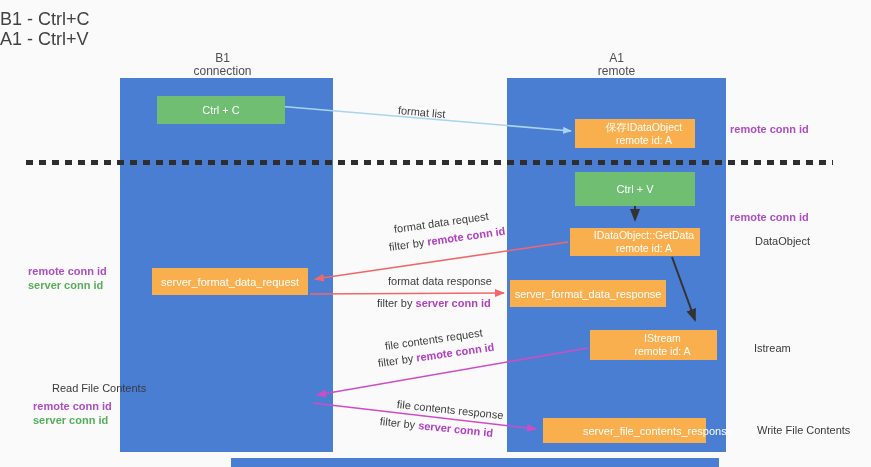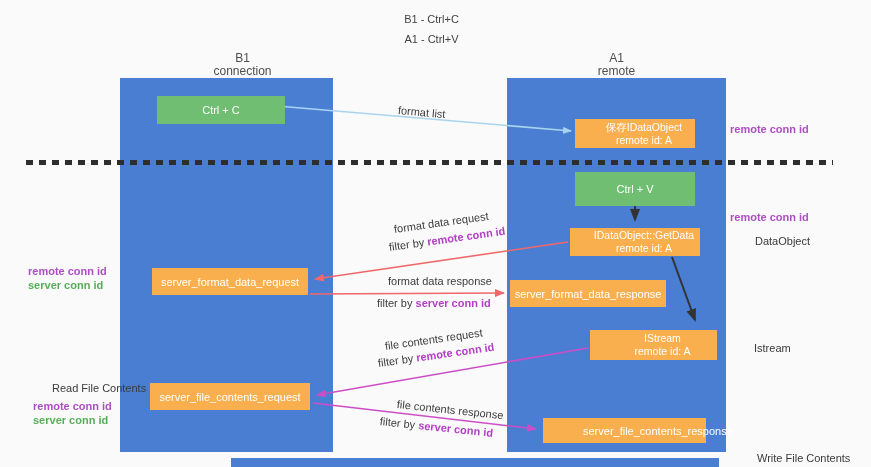--- a/index.html
+++ b/index.html
@@ -5,21 +5,21 @@
   * { margin: 0; padding: 0; box-sizing: border-box; }
   html, body { width: 871px; height: 467px; }
   body {
     font-family: "Liberation Sans", "DejaVu Sans", sans-serif;
     background: #fafafa;
     overflow: hidden;
   }
   .canvas { position: relative; width: 871px; height: 467px; }
   .abs { position: absolute; }
 
-  .title { left: 0; right: 8px; top: 9px; text-align: center; color: #424242; font-size: 11px; line-height: 20px; }
+  .title { left: 0; right: 8px; top: 9px; text-align: left; color: #424242; font-size: 18px; line-height: 20px; }
 
   .lane-header { text-align: center; color: #4f4f4f; font-size: 12px; line-height: 13px; }
   .lane { background: #4a7ed3; }
 
   .node { color: #ffffff; text-align: center; display: flex; flex-direction: column; justify-content: center; }
   .node.green { background: #6fbe72; font-size: 11.5px; }
   .node.orange { background: #f9af4e; font-size: 11px; }
   .node .l2line { line-height: 13px; font-size: 10.5px; padding-left: 18px; }
   .node.onerow { font-size: 11px; }
 
@@ -47,21 +47,21 @@
 </head>
 <body>
 
 <div class="canvas">
 
   <div class="abs title">
     <div>B1 - Ctrl+C</div>
     <div>A1 - Ctrl+V</div>
   </div>
 
-  <div class="abs lane-header" style="left:136px; top:52px; width:213px;">
+  <div class="abs lane-header" style="left:116px; top:52px; width:213px;">
     <div>B1</div>
     <div>connection</div>
   </div>
   <div class="abs lane-header" style="left:507px; top:52px; width:219px;">
     <div>A1</div>
     <div>remote</div>
   </div>
 
   <div class="abs lane" style="left:120px; top:78px; width:213px; height:374px;"></div>
   <div class="abs lane" style="left:507px; top:78px; width:219px; height:374px;"></div>
@@ -117,23 +117,20 @@
 
   <div class="abs node orange onerow" style="left:510px; top:280px; width:156px; height:27px;">
     <span>server_format_data_response</span>
   </div>
 
   <div class="abs node orange" style="left:590px; top:330px; width:127px; height:30px;">
     <span class="l2line">IStream</span>
     <span class="l2line">remote id: A</span>
   </div>
 
-  <div class="abs node orange onerow" style="left:150px; top:383px; width:160px; height:27px;">
-    <span>server_file_contents_request</span>
-  </div>
 
   <div class="abs node orange onerow" style="left:543px; top:418px; width:163px; height:25px;padding-left:40px;">
     <span>server_file_contents_response</span>
   </div>
 
   <div class="abs edge-label rot-fl" style="left:398px; top:104px;">format list</div>
 
   <div class="abs edge-label rot-neg" style="left:394px; top:223px;">format data request</div>
   <div class="abs edge-label rot-neg" style="left:389px; top:241px;">
     <span>filter by </span><span class="purple">remote conn id</span>
@@ -151,21 +148,21 @@
 
   <div class="abs edge-label rot-pos" style="left:397px; top:398px;">file contents response</div>
   <div class="abs edge-label rot-pos" style="left:380px; top:415px;">
     <span>filter by </span><span class="purple">server conn id</span>
   </div>
 
   <div class="abs side-bold-purple" style="left:730px; top:123px;">remote conn id</div>
   <div class="abs side-bold-purple" style="left:730px; top:211px;">remote conn id</div>
   <div class="abs side-label" style="left:731px; top:235px;">DataObject</div>
   <div class="abs side-label" style="left:730px; top:342px;">Istream</div>
-  <div class="abs side-label" style="left:733px; top:424px;margin-top:28px;">Write File Contents</div>
+  <div class="abs side-label" style="left:733px; top:424px;">Write File Contents</div>
 
   <div class="abs conn-id-pair" style="left:28px; top:264px;">
     <div class="purple">remote conn id</div>
     <div class="green">server conn id</div>
   </div>
   <div class="abs side-label" style="left:28px; top:382px;">Read File Contents</div>
   <div class="abs conn-id-pair" style="left:33px; top:399px;">
     <div class="purple">remote conn id</div>
     <div class="green">server conn id</div>
   </div>

